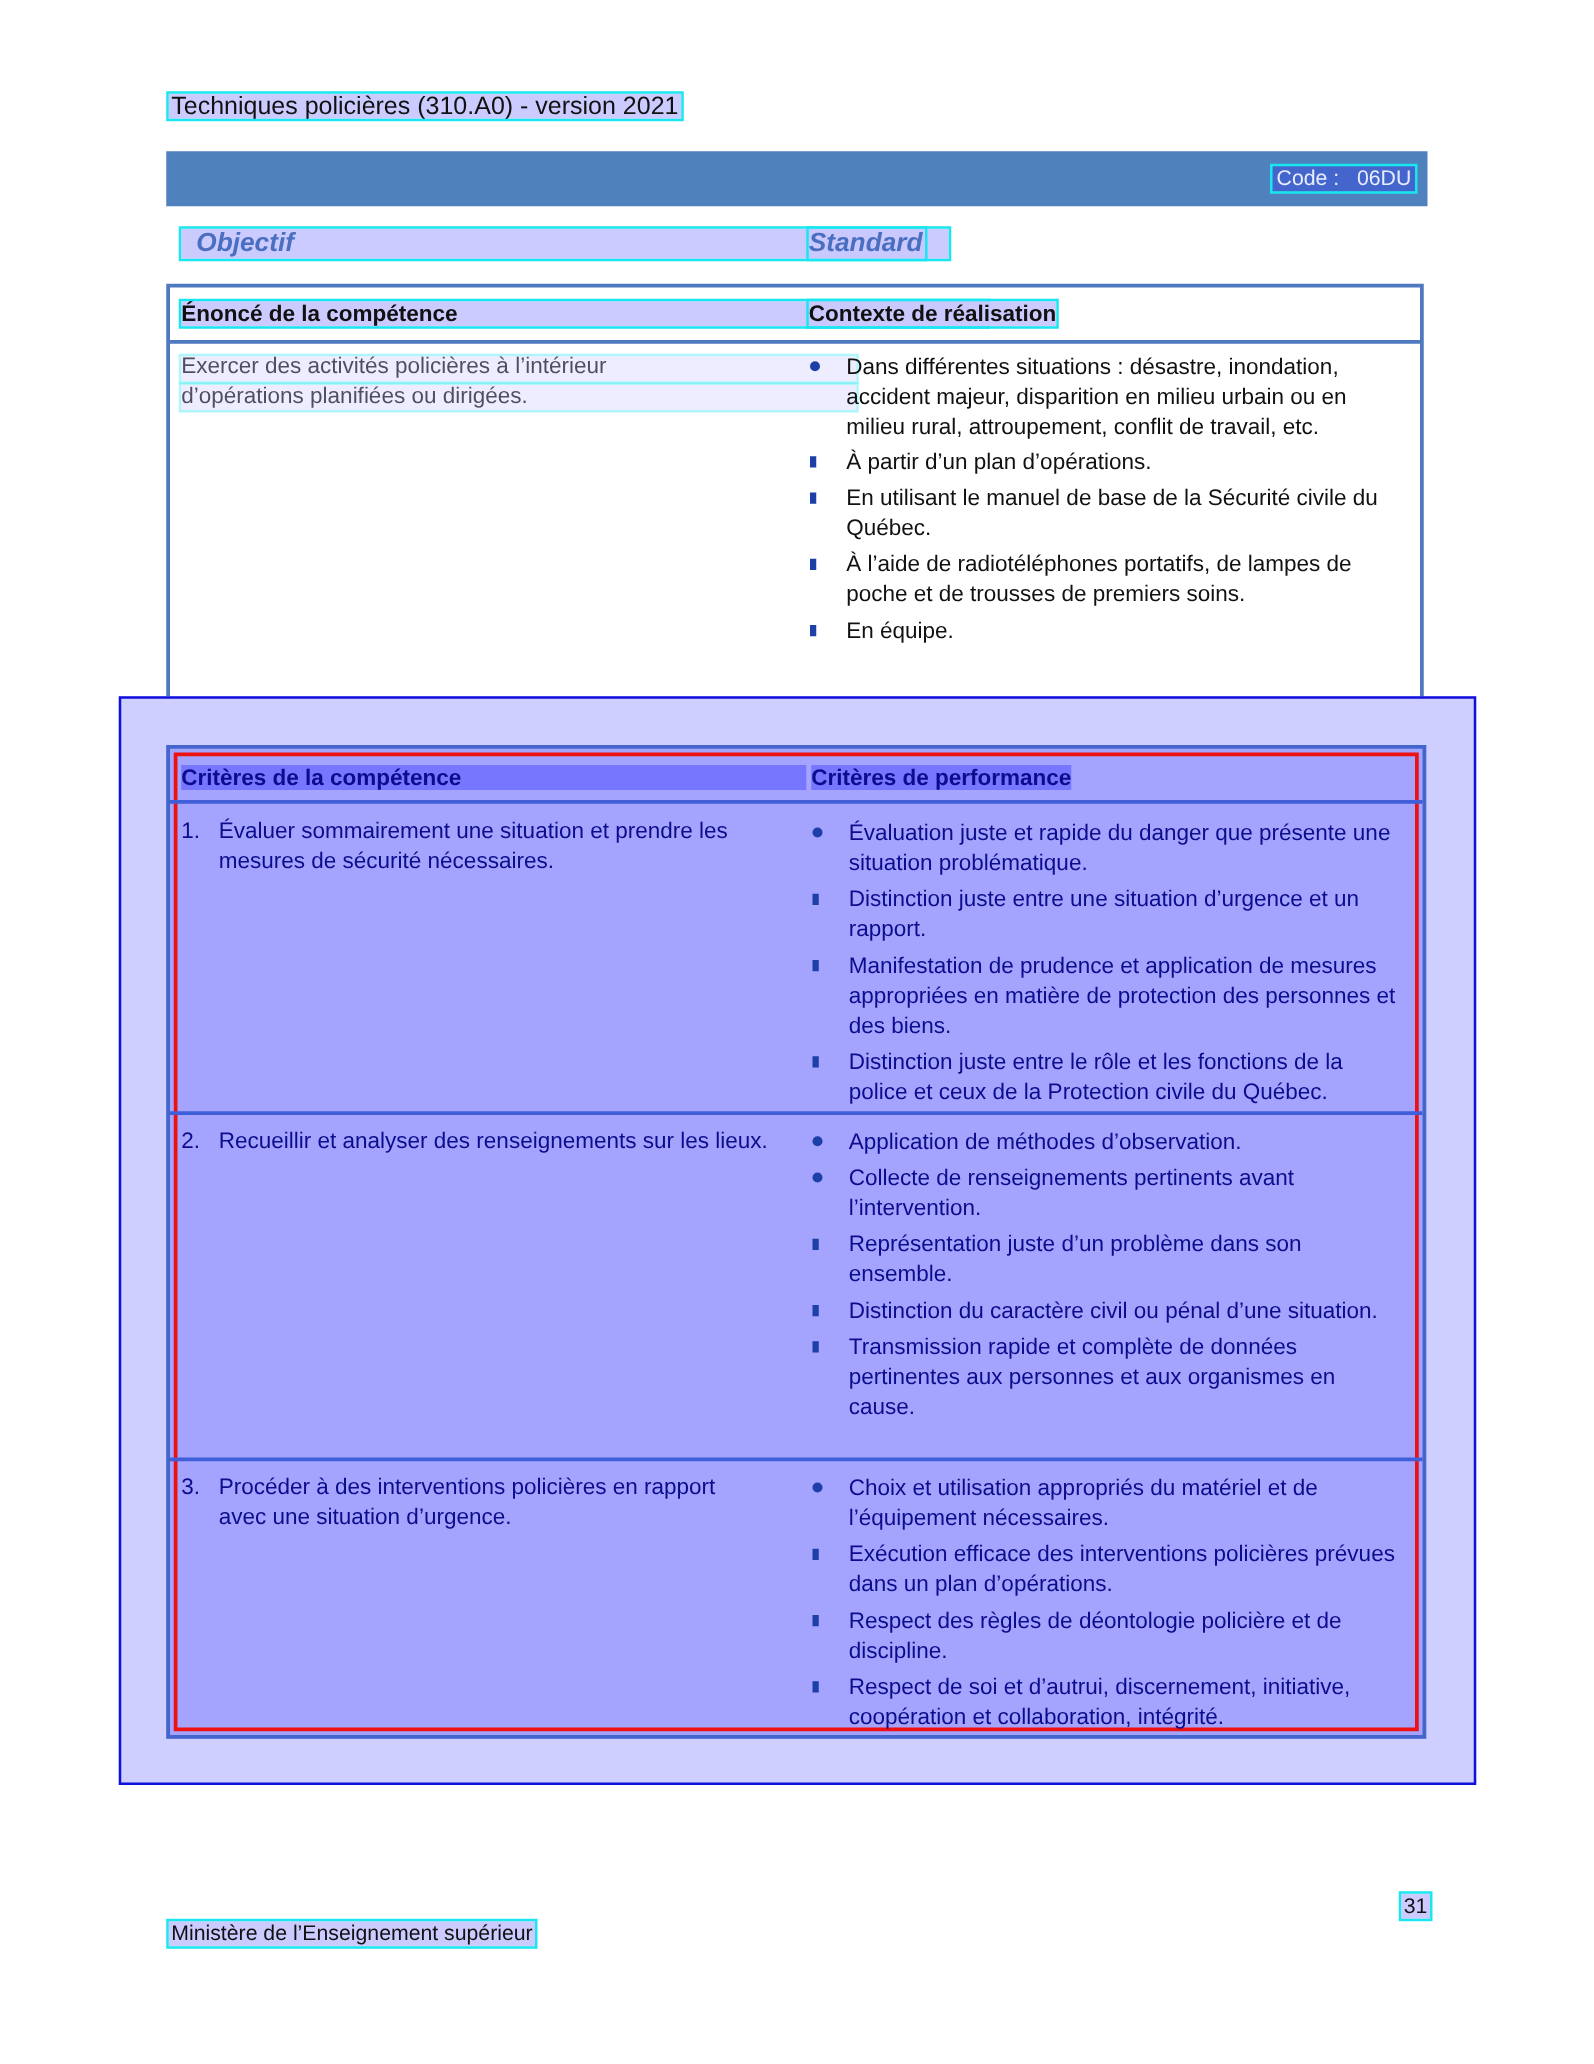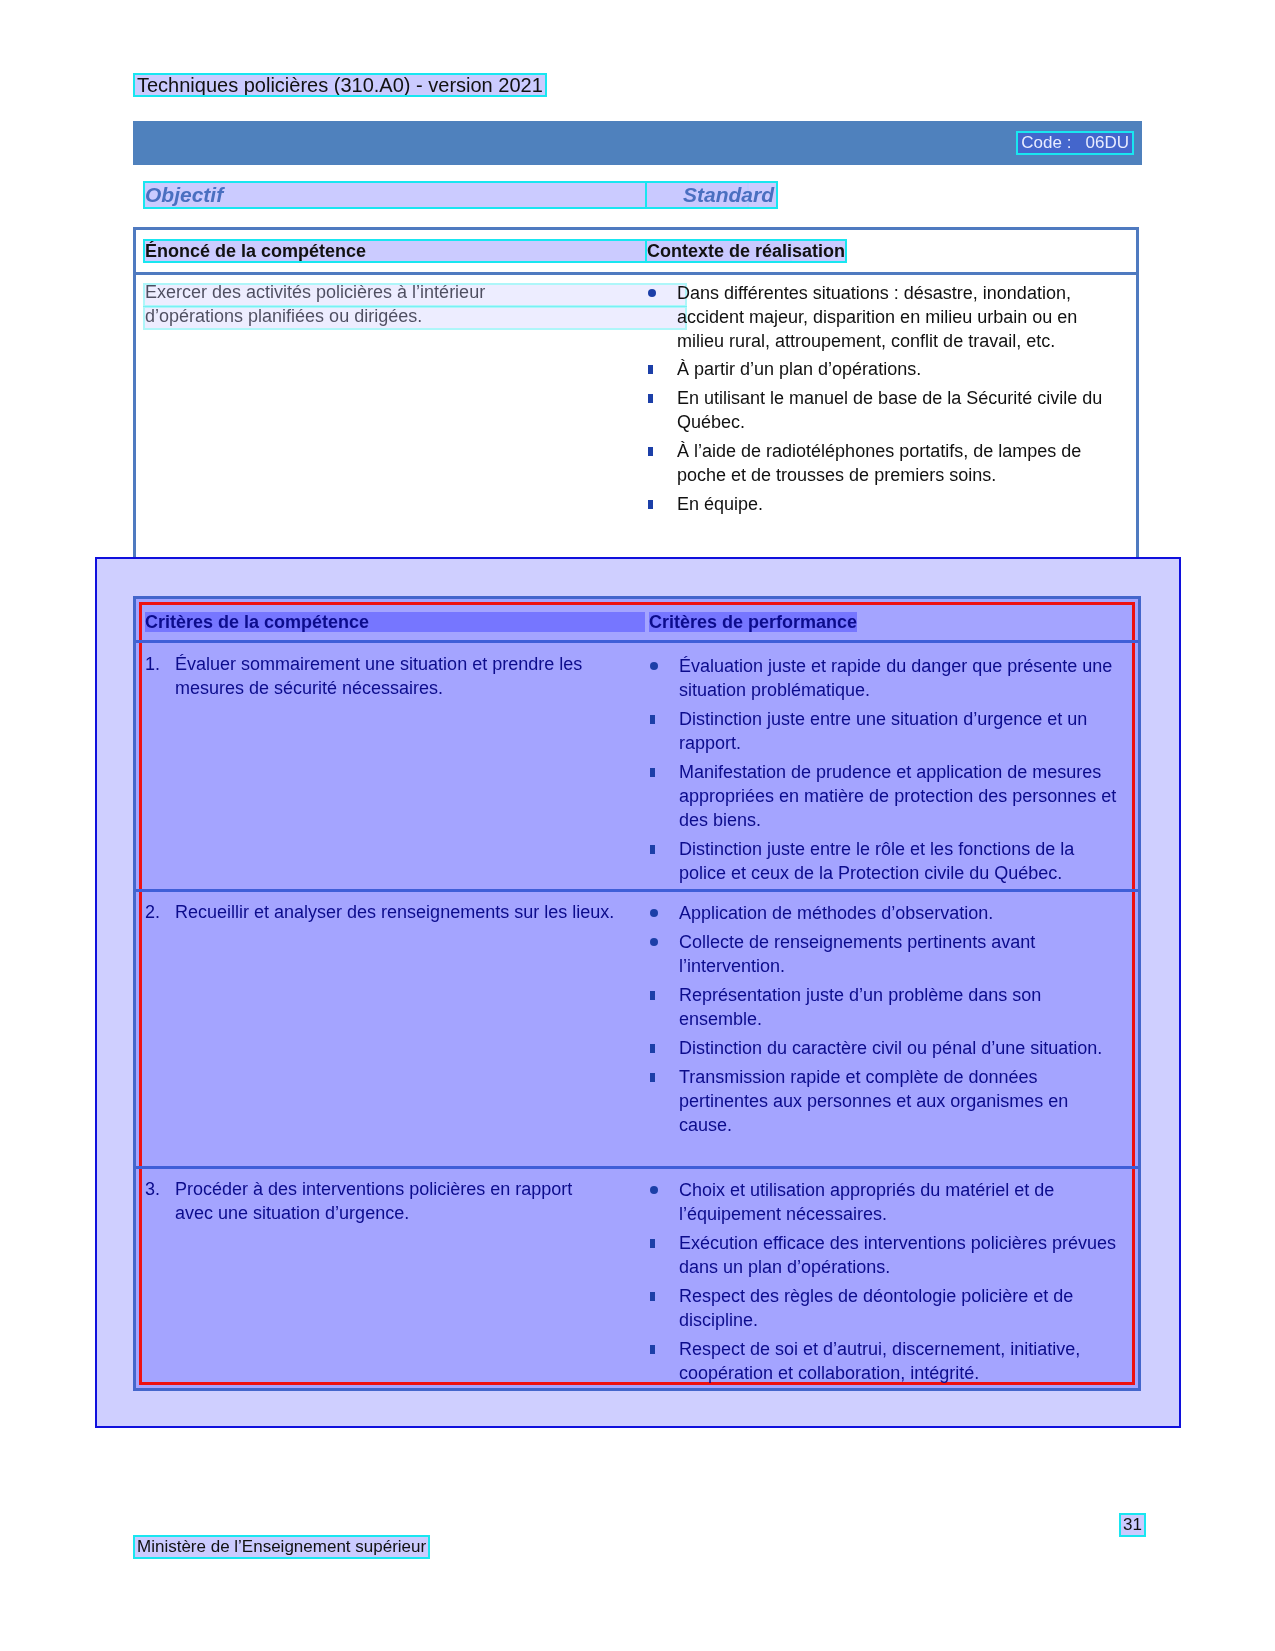--- a/index.html
+++ b/index.html
@@ -6,22 +6,22 @@
   body {
     width:1275px; height:1651px; position:relative; background:#ffffff;
     font-family:"Liberation Sans", sans-serif; color:#111; overflow:hidden;
   }
   .abs { position:absolute; }
   .hl { background:rgba(200,200,255,0.95); outline:2px solid #19e6f0; }
   .header-title { left:135px; top:75px; font-size:20px; line-height:20px; padding:0 2px; }
   .code-band { left:133px; top:121px; width:1009px; height:44px; background:#4f81bd; }
   .code-label { right:10px; top:12px; font-size:17px; color:#e8ecff; background:#4466cc; outline:2px solid #19e6f0; padding:0 3px; line-height:20px; }
   .section-label { font-size:21px; font-style:italic; font-weight:bold; color:#4a6fc0; line-height:24px; }
-  .objectif { left:145px; top:183px; width:608px; padding-left:0; }
-  .standard { left:647px; top:183px;padding-left:36px; }
+  .objectif { left:145px; top:183px; width:608px; padding-left:12px; }
+  .standard { left:647px; top:183px; }
   .top-table { left:133px; top:227px; width:1006px; height:351px; border:3px solid #4f7ac0; box-sizing:border-box; }
   .top-table .rule { position:absolute; left:0; right:0; top:42px; height:3px; background:#4f7ac0; }
   .th { font-size:18px; font-weight:bold; line-height:20px; }
   .cell-text { font-size:18px; line-height:24px; }
   .bullet { width:8px; height:8px; border-radius:50%; background:#1c3fa8; position:absolute; left:-29px; top:8px; }
   .bullet.tri { border-radius:0; width:5px; height:9px; }
   .blist { position:absolute; left:677px; width:445px; }
   .bitem { position:relative; margin:0 0 5px 0; }
   
   .big-overlay { left:95px; top:557px; width:1086px; height:871px; background:#cfcfff; border:2px solid #1010dd; box-sizing:border-box; }

